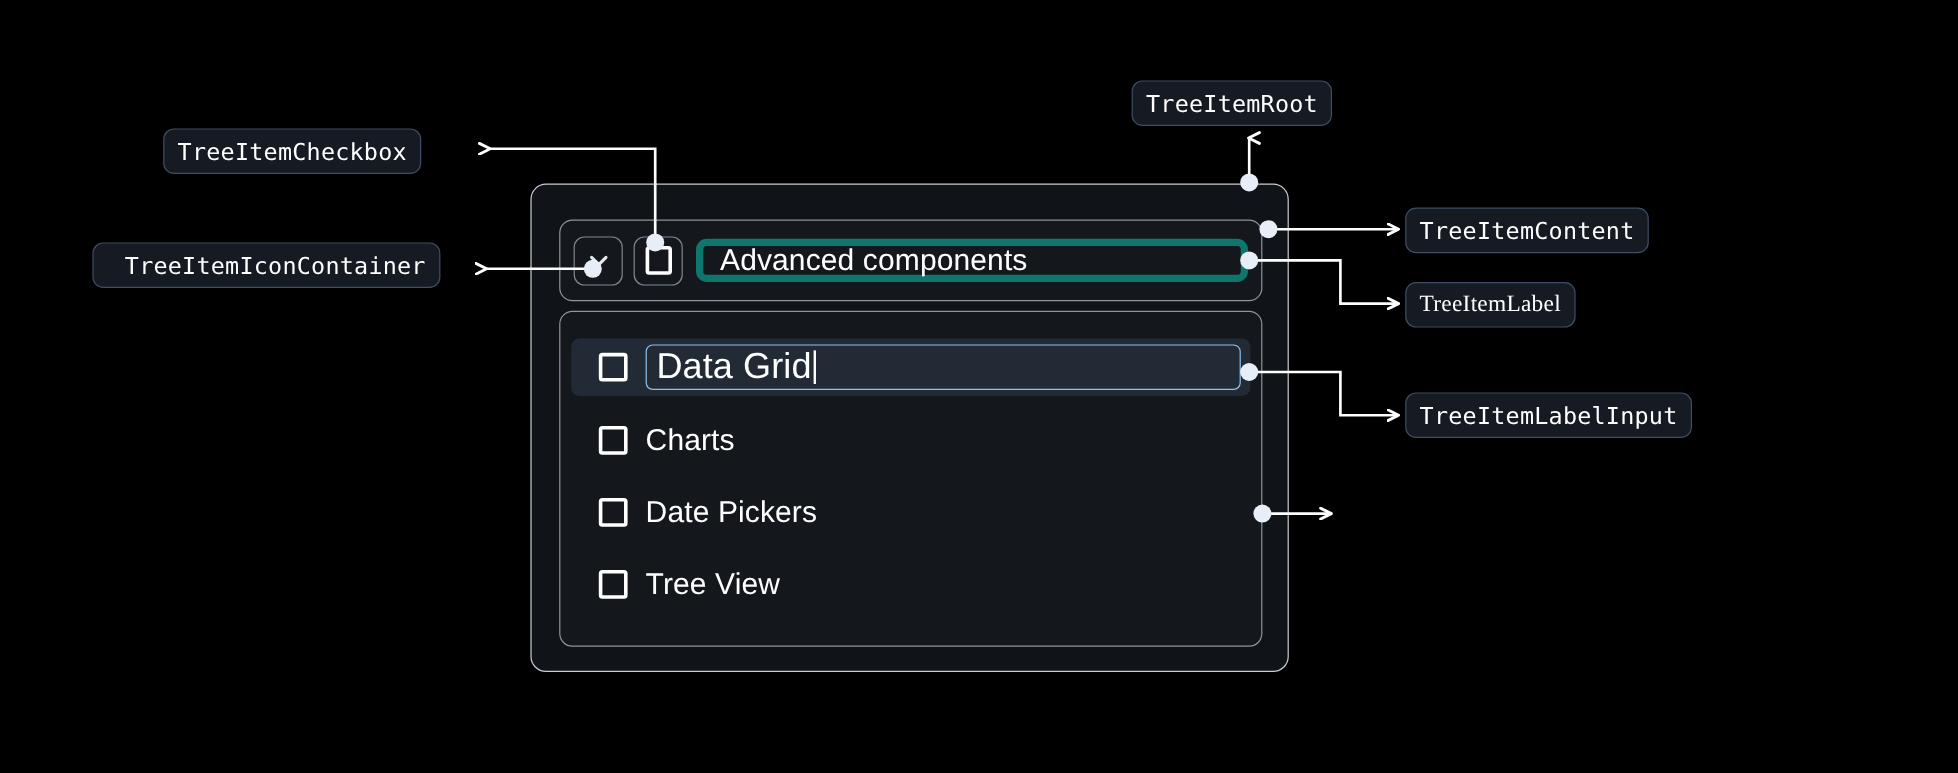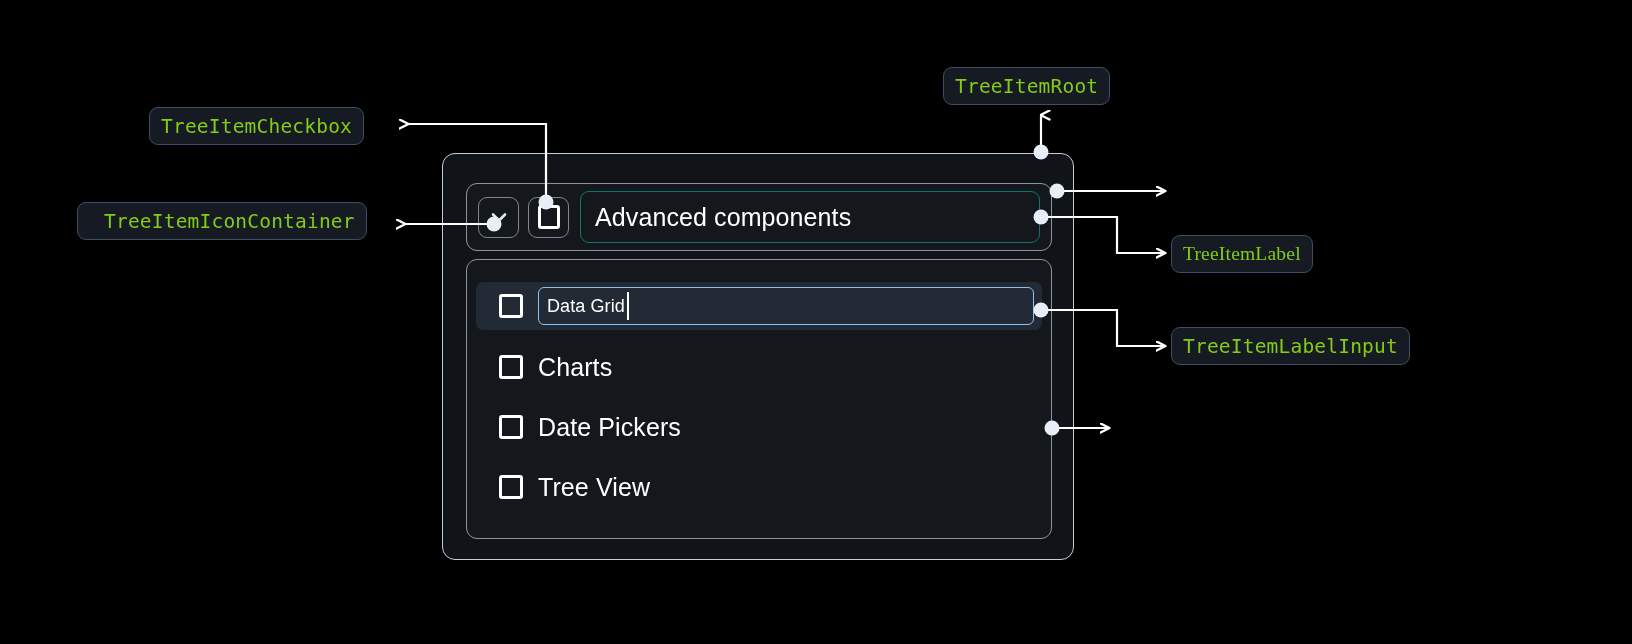--- a/index.html
+++ b/index.html
@@ -38,21 +38,21 @@
     position: absolute;
     z-index: 6;
     display: inline-flex;
     align-items: center;
     box-sizing: border-box;
     height: 38px;
     padding: 0 11px;
     border: 1px solid #3f4e63;
     border-radius: 9px;
     background: #151a23;
-    color: #84cc16;
+    color: #ffffff;
     font-family: "DejaVu Sans Mono", monospace;
     font-size: 19.5px;
     letter-spacing: 0.2px;
     white-space: nowrap;
   }
 
   
   #tree-root {
     position: absolute;
     left: 442px;
@@ -112,25 +112,25 @@
     width: 22px;
     height: 24px;
     box-sizing: border-box;
     border: 3px solid #ffffff;
     border-radius: 3px;
     background: transparent;
   }
 
   .tree-label {
     flex: 1 1 auto;
-    height: 52px;
+    height: 36px;
     margin-left: 11px;
     margin-right: 11px;
     box-sizing: border-box;
-    border: 1px solid #0f766e;
+    border: 6px solid #0f766e;
     border-radius: 9px;
     display: flex;
     align-items: center;
     padding-left: 14px;
     color: #ffffff;
     font-size: 25px;
     letter-spacing: 0.1px;
   }
 
   .tree-group {
@@ -197,33 +197,33 @@
     border: 1.5px solid #8fc2ee;
     border-radius: 6px;
     background: transparent;
     display: flex;
     align-items: center;
     padding-left: 8px;
     position: relative;
   }
   .row-input .val {
     color: #ffffff;
-    font-size: 18px;
+    font-size: 30px;
     letter-spacing: 0.1px;
   }
   .row-input .caret {
     display: inline-block;
     width: 2px;
     height: 28px;
     background: #ffffff;
     margin-left: 2px;
   }
 
   
-  .p-checkbox      { left: 149px;  top: 107px; }
+  .p-checkbox      { left: 136px;  top: 107px; }
   .p-iconcontainer { left: 77px;   top: 202px; padding-left: 26px; }
   .p-root          { left: 943px;  top: 67px;  }
   .p-content       { left: 1171px; top: 173px; }
   .p-label         { left: 1171px; top: 235px; font-family: Liberation Serif, serif; }
   .p-labelinput    { left: 1171px; top: 327px; }
   .p-grouptrans    { left: 1115px; top: 410px; }
 </style>
 </head>
 <body>
 
@@ -266,20 +266,21 @@
       <circle cx="1057" cy="191" r="7.5"></circle>
       <circle cx="1041" cy="217" r="7.5"></circle>
       <circle cx="1041" cy="310" r="7.5"></circle>
       <circle cx="1052" cy="428" r="7.5"></circle>
     </g>
   </svg>
 
   <div class="pill p-checkbox">TreeItemCheckbox</div>
   <div class="pill p-iconcontainer">TreeItemIconContainer</div>
   <div class="pill p-root">TreeItemRoot</div>
+  <div class="pill p-content">TreeItemContent</div>
   <div class="pill p-label">TreeItemLabel</div>
   <div class="pill p-labelinput">TreeItemLabelInput</div>
 
   <div id="tree-root">
 
     <div class="tree-content">
 
       <div class="icon-container">
         <span>
           <svg width="26" height="26" viewBox="0 0 26 26">

